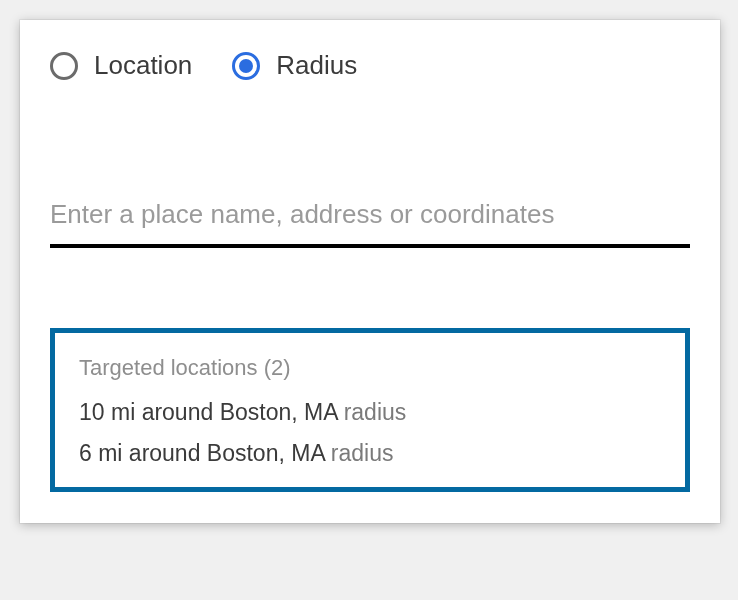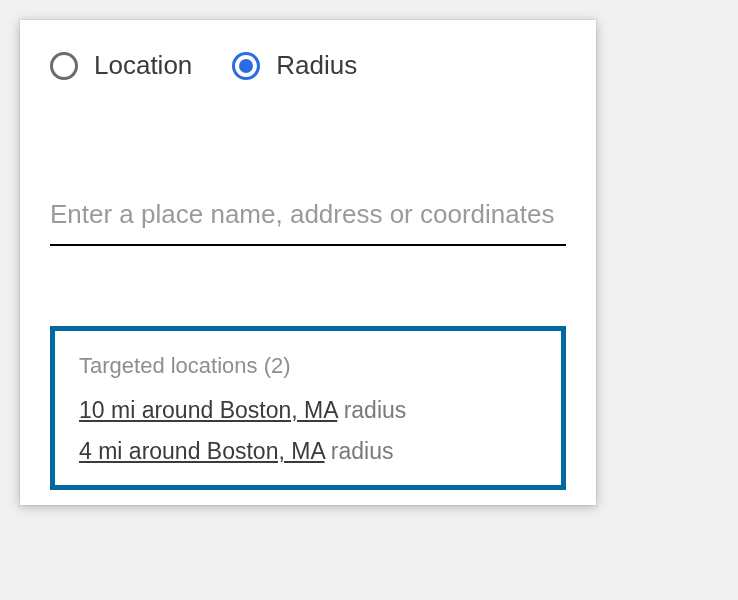--- a/index.html
+++ b/index.html
@@ -6,24 +6,24 @@
       box-sizing: border-box;
       margin: 0;
       padding: 0;
     }
     body {
       font-family: Arial, Helvetica, sans-serif;
       background: #f0f0f0;
       padding: 20px;
     }
     .panel {
-      width: 576px;
+      width: 700px;
       background: #fff;
       box-shadow: 0 2px 10px rgba(0,0,0,0.25), 0 0 0 1px rgba(0,0,0,0.05);
-      padding: 30px 30px 15px 30px;
+      padding: 30px 30px 31px 30px;
       position: relative;
     }
     .radio-row {
       display: flex;
       align-items: center;
       gap: 40px;
       margin-bottom: 110px;
     }
     .radio-option {
       display: flex;
@@ -52,21 +52,21 @@
       border-radius: 50%;
       background: #2b6de0;
     }
     .radio-label {
       font-size: 26px;
       color: #3b3b3b;
     }
     .search-input {
       width: 100%;
       border: none;
-      border-bottom: 2px solid #000000;
+      border-bottom: 4px solid #000000;
       font-size: 26px;
       padding: 8px 0 14px 0;
       outline: none;
       color: #3b3b3b;
       background: transparent;
     }
     .search-input::placeholder {
       color: #9a9a9a;
     }
     .targeted-box {
@@ -83,21 +83,20 @@
       font-size: 23px;
       color: #3b3b3b;
       margin-bottom: 14px;
     }
     .location-item:last-child {
       margin-bottom: 0;
     }
     .location-main {
       color: #3b3b3b;
       font-weight: 400;
-      text-decoration: underline;
     }
     .location-suffix {
       color: #7a7a7a;
     }
   </style>
 </head>
 <body>
 
 <div class="panel">
 
@@ -115,17 +114,17 @@
   </div>
 
   <input type="text" class="search-input" placeholder="Enter a place name, address or coordinates" style="">
 
   <div class="targeted-box">
     <div class="targeted-header">Targeted locations (2)</div>
     <div class="location-item">
       <span class="location-main">10 mi around Boston, MA</span><span class="location-suffix"> radius</span>
     </div>
     <div class="location-item">
-      <span class="location-main">4 mi around Boston, MA</span><span class="location-suffix"> radius</span>
+      <span class="location-main">6 mi around Boston, MA</span><span class="location-suffix"> radius</span>
     </div>
   </div>
 
 </div>
 
 </body></html>

